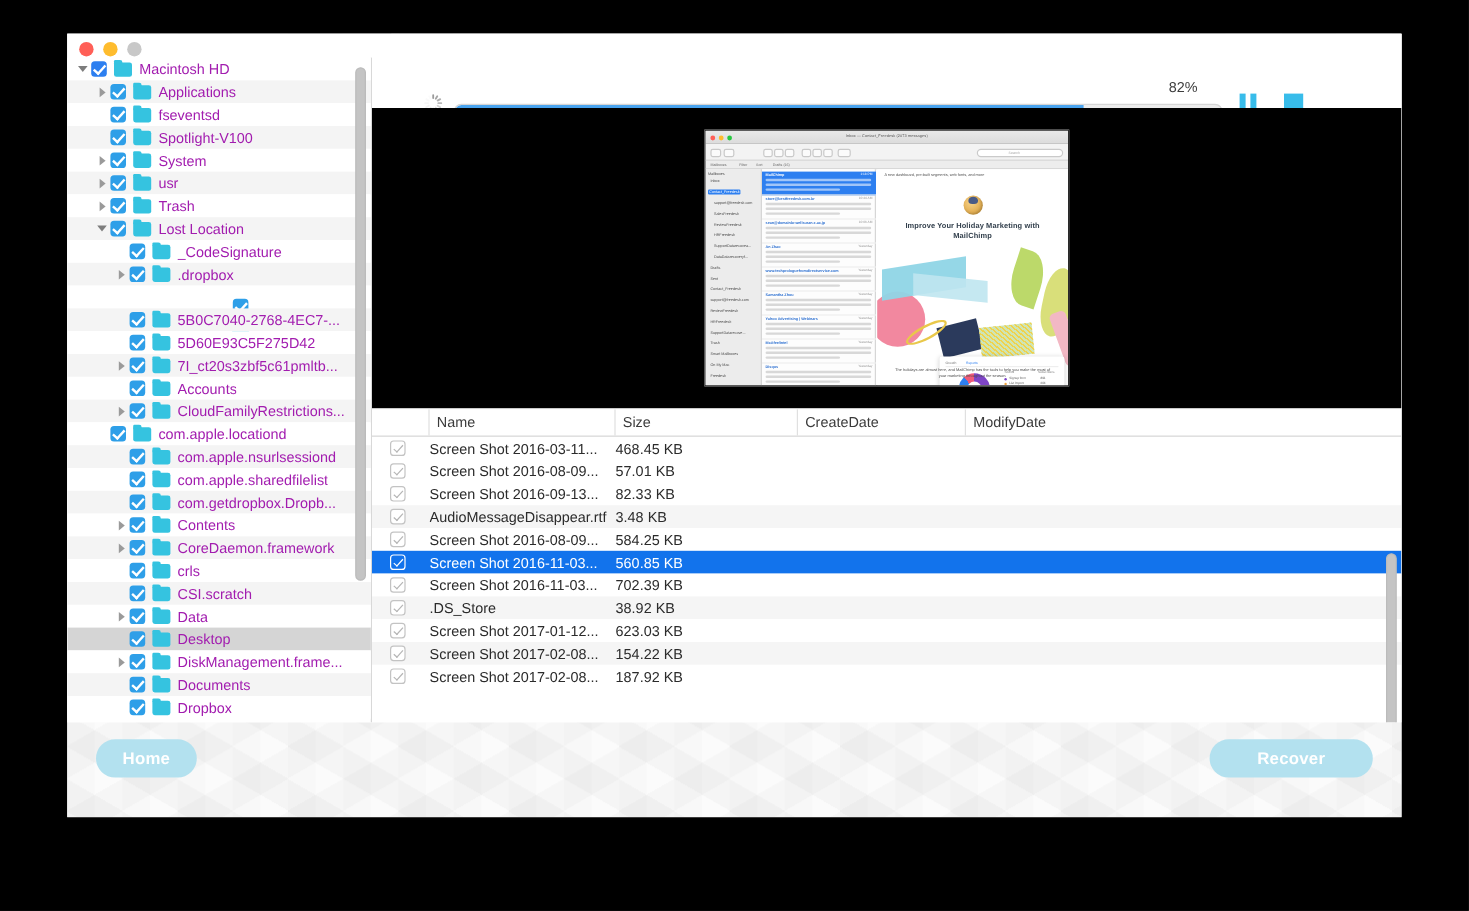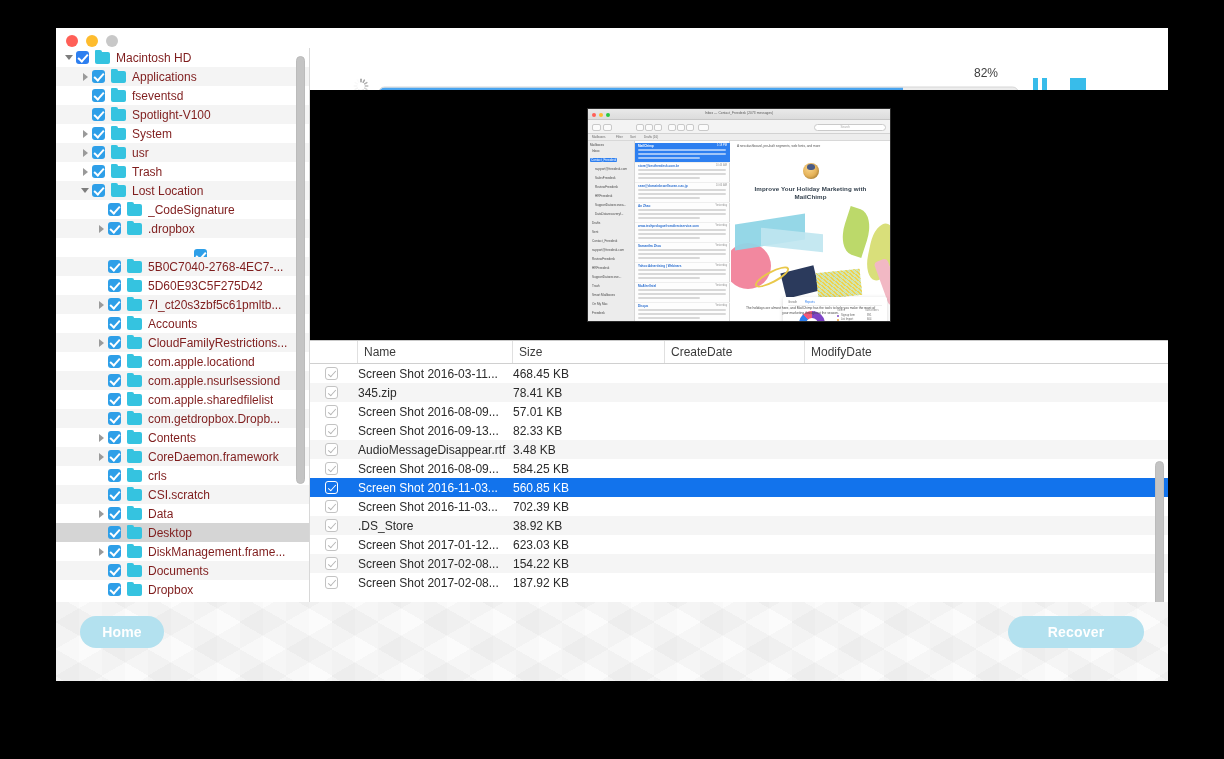--- a/index.html
+++ b/index.html
@@ -59,21 +59,21 @@
     overflow: hidden;
     border-right: 1px solid #d8d8d8;
   }
   #tree-rows { position: absolute; left: 0; top: 0; width: 254px; }
   .tree-row {
     position: relative;
     height: 19px;
     display: flex;
     align-items: center;
     font-size: 12px;
-    color: #7f1d1d;
+    color: #a21caf;
     white-space: nowrap;
     background: #ffffff;
   }
   .tree-row.alt { background: #f4f4f4; }
   .tree-row.sel { background: #d5d5d5; }
   .disc {
     width: 11px; height: 11px;
     margin-right: 1px;
     flex: 0 0 11px;
     position: relative;
@@ -492,21 +492,21 @@
             <span class="cb"></span>
             <span class="folder"></span>
             <span class="tree-label">Accounts</span>
           </div>
           <div class="tree-row alt" style="padding-left: 40px;">
             <span class="disc closed"></span>
             <span class="cb"></span>
             <span class="folder"></span>
             <span class="tree-label">CloudFamilyRestrictions...</span>
           </div>
-          <div class="tree-row" style="padding-left: 40px;">
+          <div class="tree-row" style="padding-left: 24px;">
             <span class="disc"></span>
             <span class="cb"></span>
             <span class="folder"></span>
             <span class="tree-label">com.apple.locationd</span>
           </div>
           <div class="tree-row alt" style="padding-left: 40px;">
             <span class="disc"></span>
             <span class="cb"></span>
             <span class="folder"></span>
             <span class="tree-label">com.apple.nsurlsessiond</span>
@@ -788,27 +788,20 @@
           <div class="th" style="left:495px; width:347px; border-right:none;">ModifyDate</div>
         </div>
         <div id="table-rows">
             <div class="frow">
               <span class="fcb"></span>
               <span class="fname">Screen Shot 2016-03-11...</span>
               <span class="fsize">468.45 KB</span>
               <span class="fcreate"></span>
               <span class="fmodify"></span>
             </div>
-            <div class="frow alt">
-              <span class="fcb"></span>
-              <span class="fname">345.zip</span>
-              <span class="fsize">78.41 KB</span>
-              <span class="fcreate"></span>
-              <span class="fmodify"></span>
-            </div>
             <div class="frow">
               <span class="fcb"></span>
               <span class="fname">Screen Shot 2016-08-09...</span>
               <span class="fsize">57.01 KB</span>
               <span class="fcreate"></span>
               <span class="fmodify"></span>
             </div>
             <div class="frow">
               <span class="fcb"></span>
               <span class="fname">Screen Shot 2016-09-13...</span>

